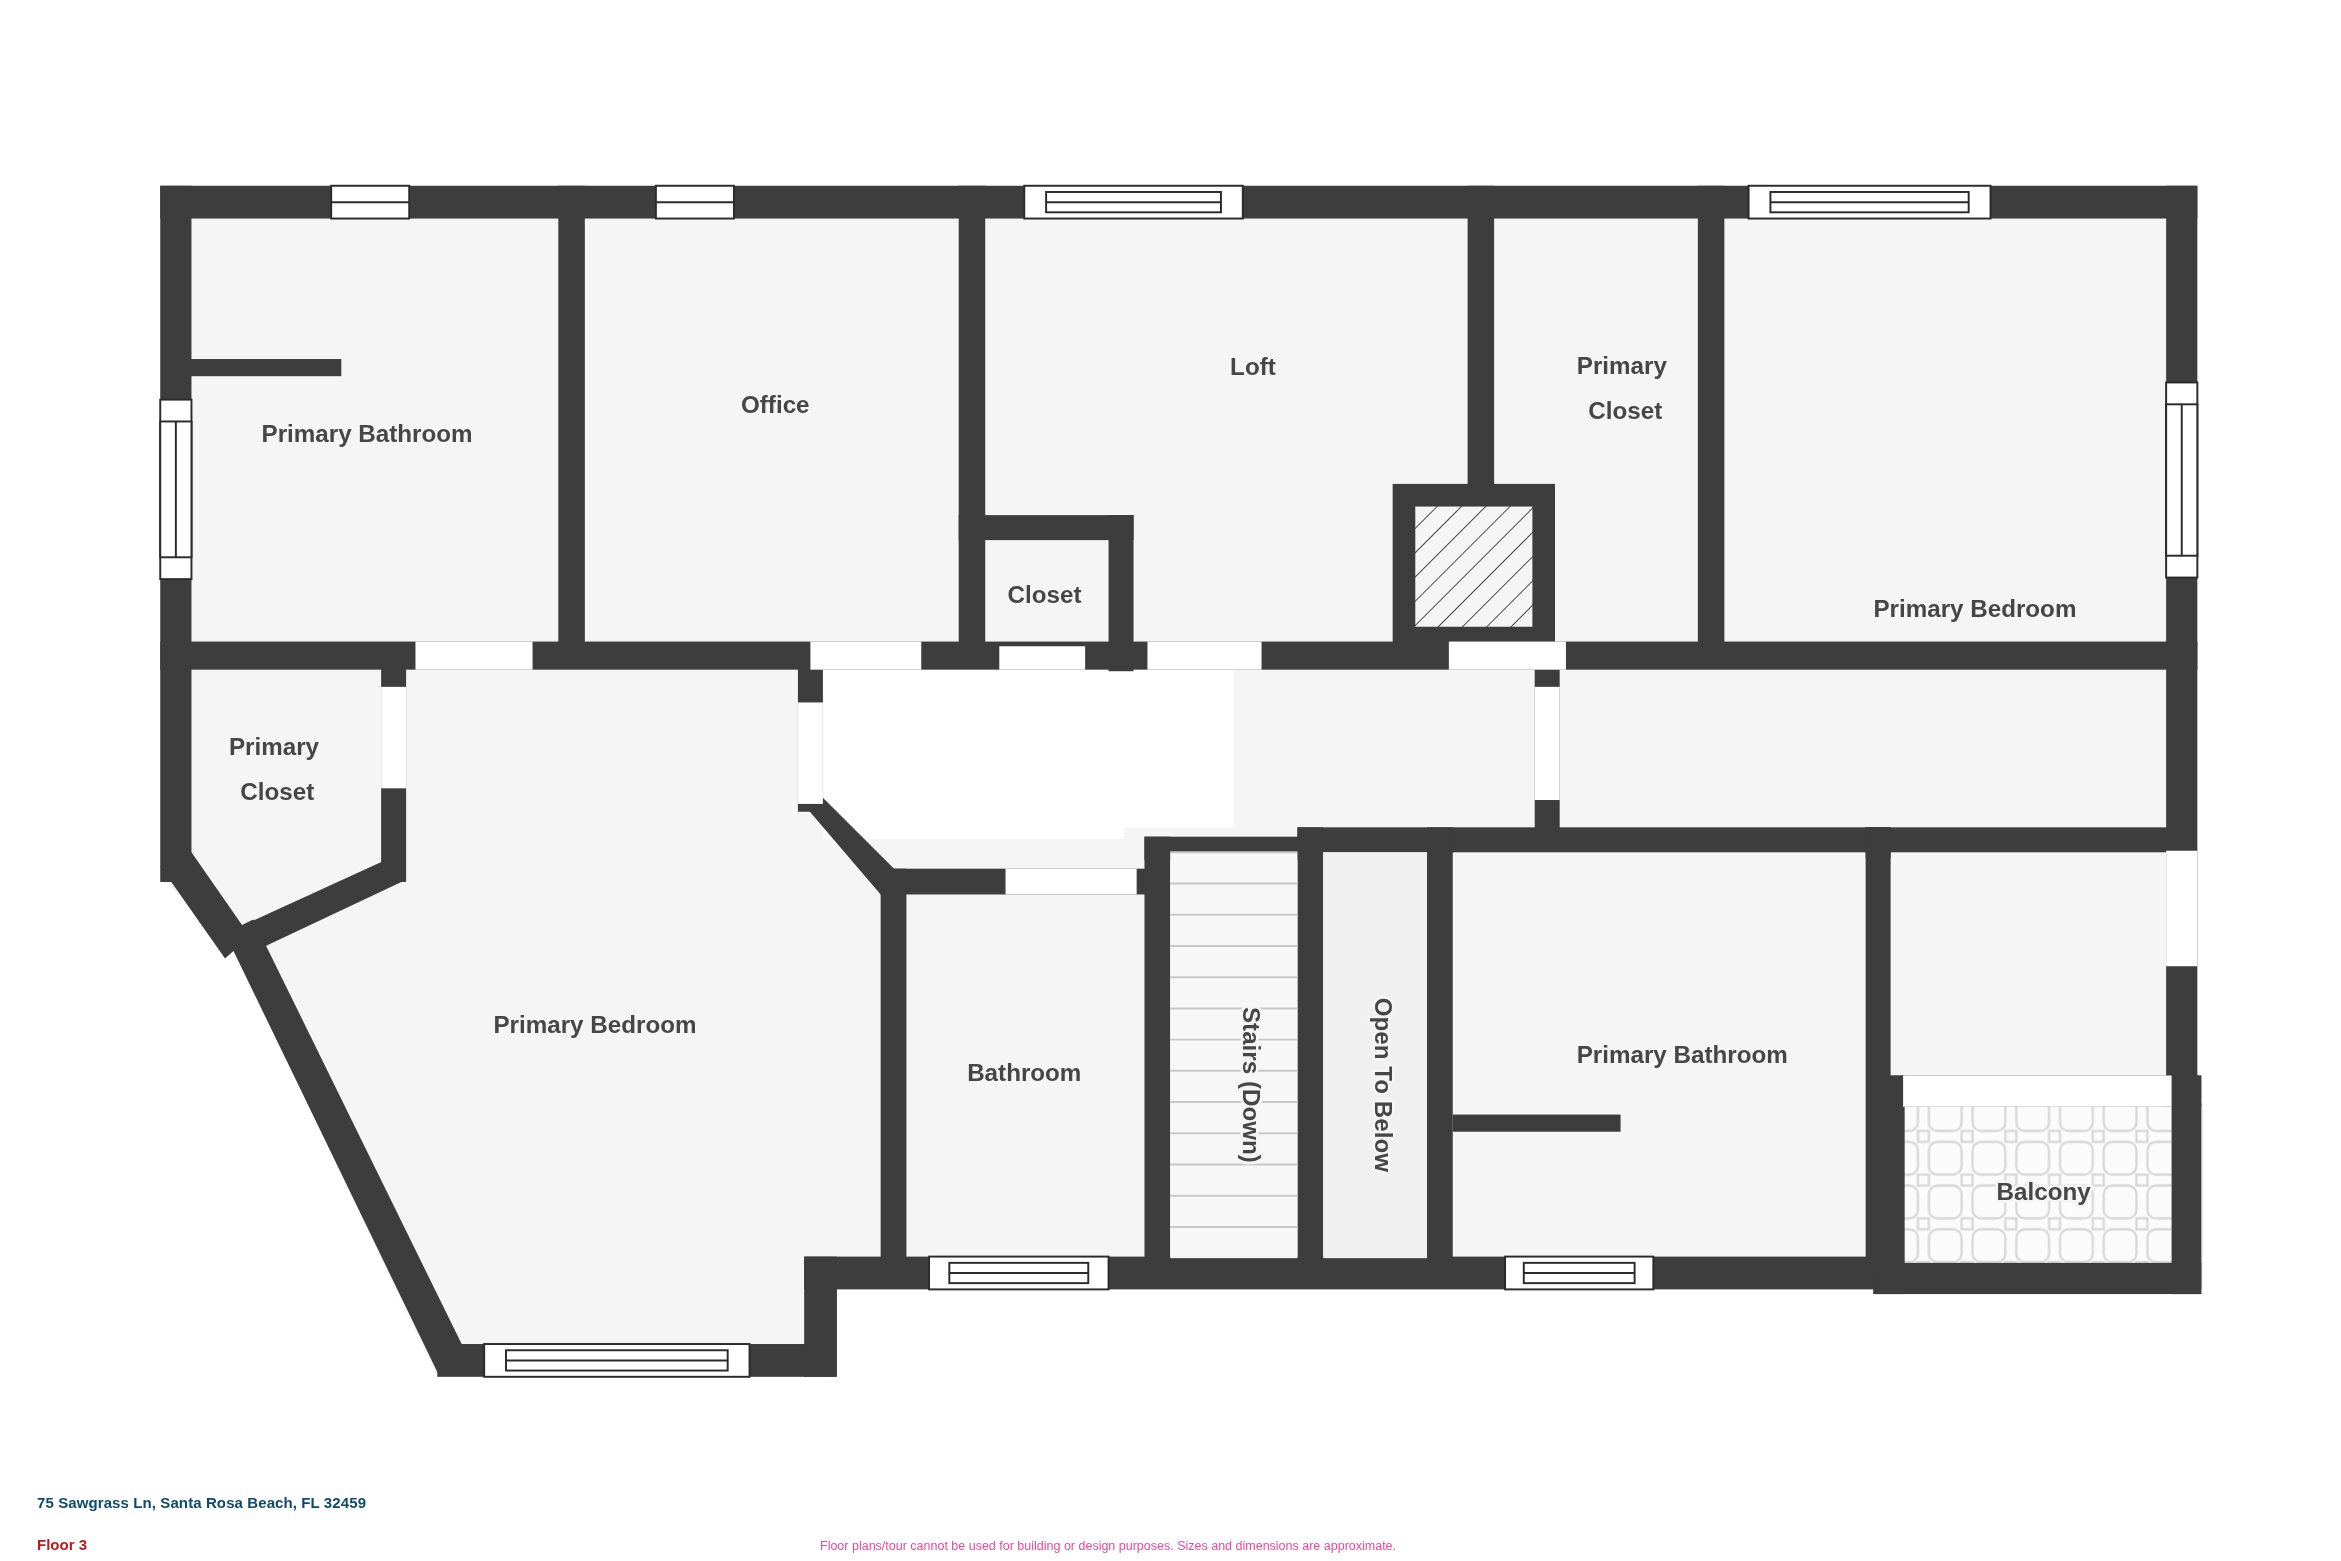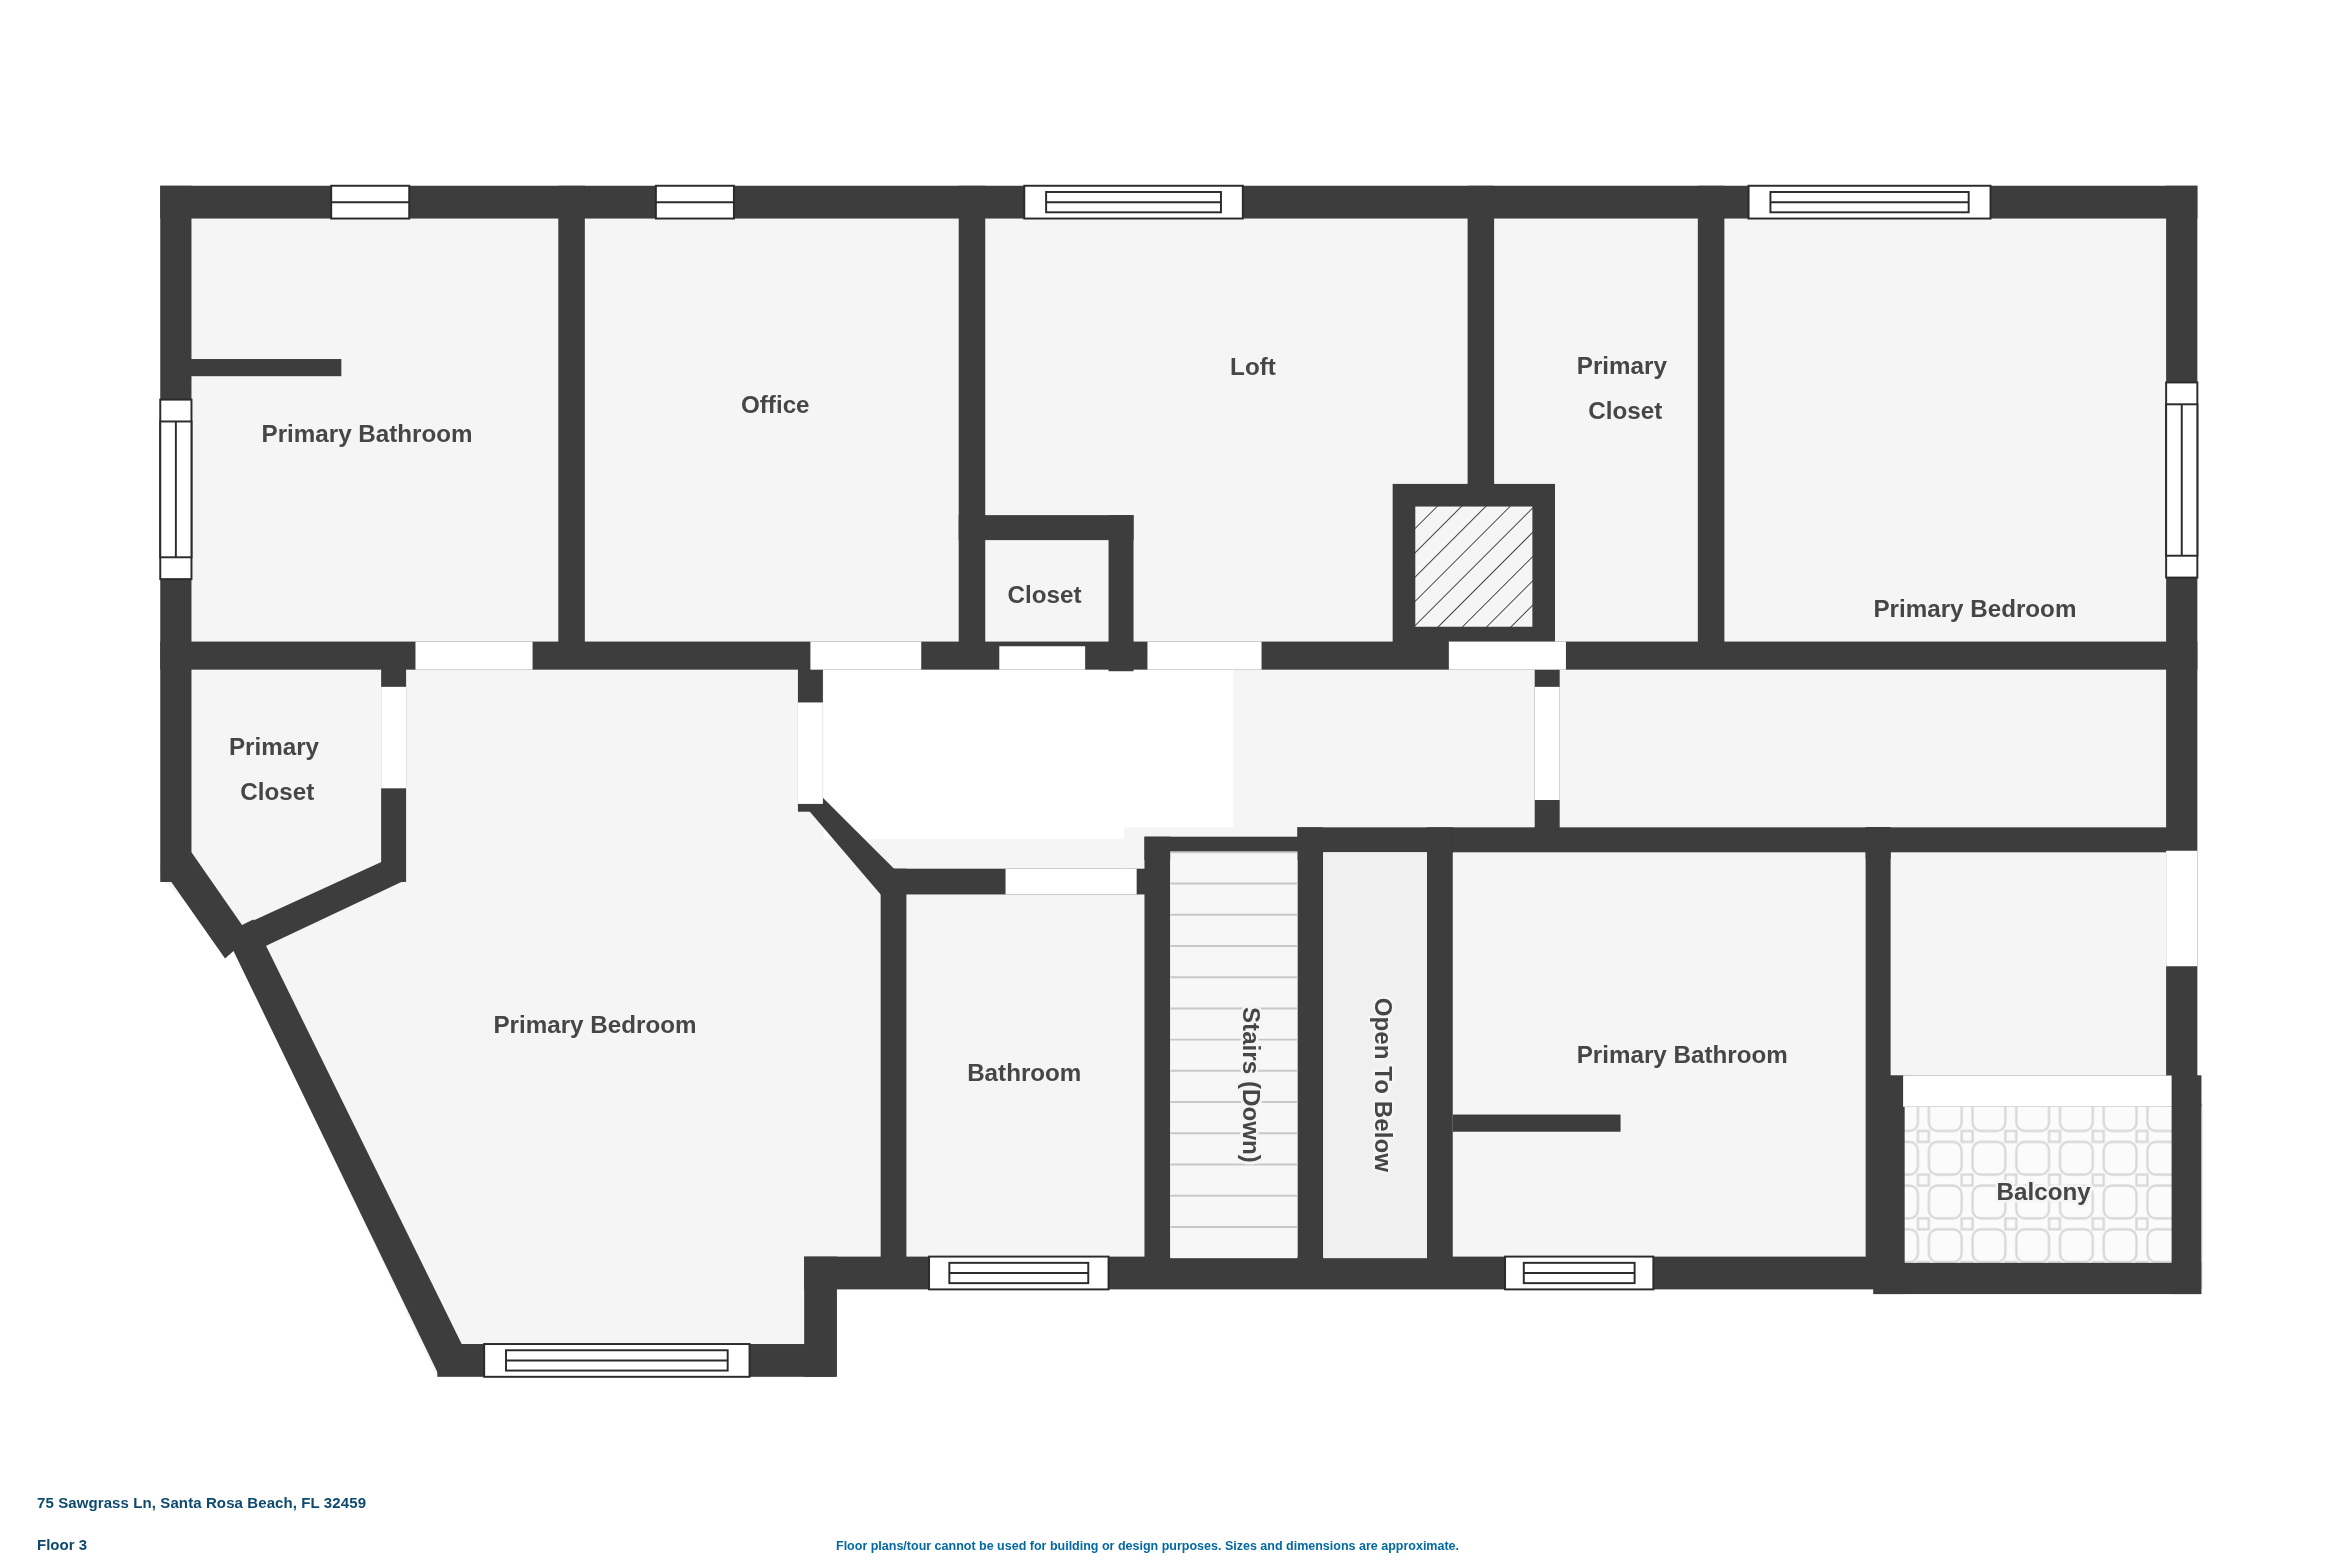--- a/index.html
+++ b/index.html
@@ -53,33 +53,32 @@
     letter-spacing: 0.1px;
     white-space: nowrap;
   }
   .footer-floor {
     position: absolute;
     left: 37px;
     top: 1536px;
     font-family: "Liberation Sans", sans-serif;
     font-weight: bold;
     font-size: 15px;
-    color: #0c4a6e;
+    color: #b91c1c;
     white-space: nowrap;
   }
   .footer-disclaimer {
     position: absolute;
     left: 820px;
     top: 1539px;
     font-family: "Liberation Sans", sans-serif;
-    font-weight: bold;
+    font-weight: normal;
     font-size: 12.5px;
-    color: #0369a1;
+    color: #ec4899;
     white-space: nowrap;
-    margin-left: 16px;
   }
 </style>
 </head>
 <body>
 
 <div id="plan-root">
   <svg width="2342" height="1561" viewBox="0 0 3000 2000">
 
     <defs>
       <pattern id="hatch45" width="22" height="22" patternUnits="userSpaceOnUse" patternTransform="rotate(45)">

